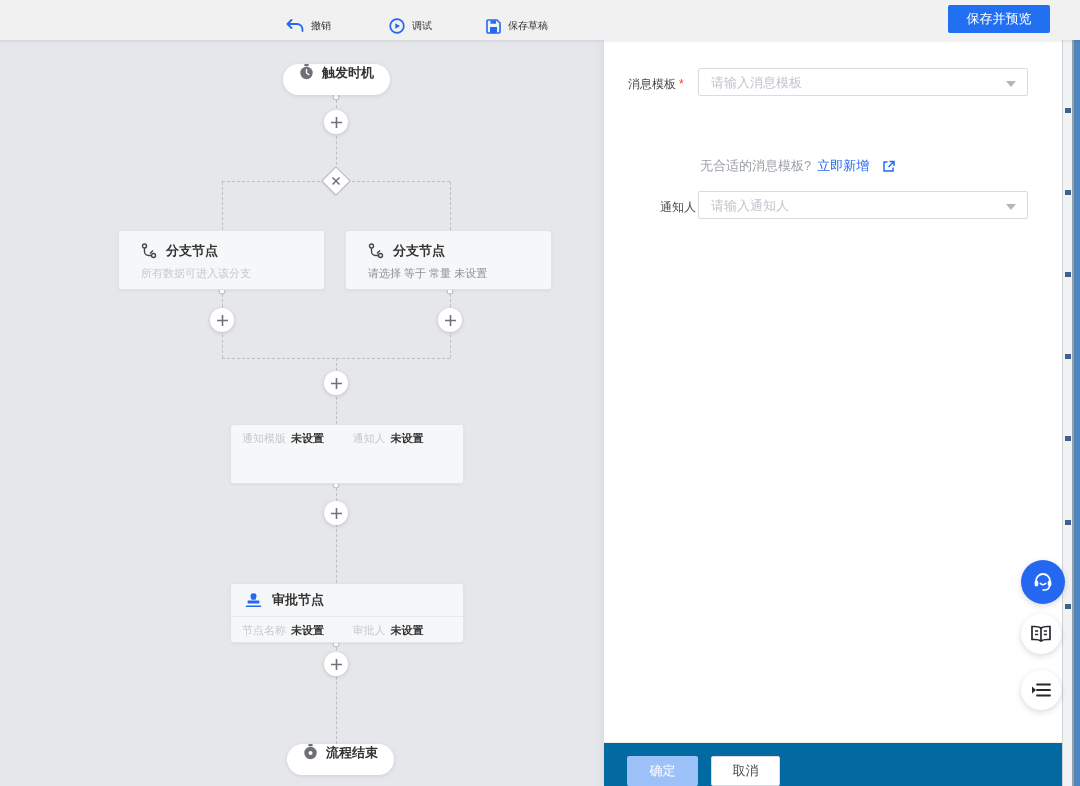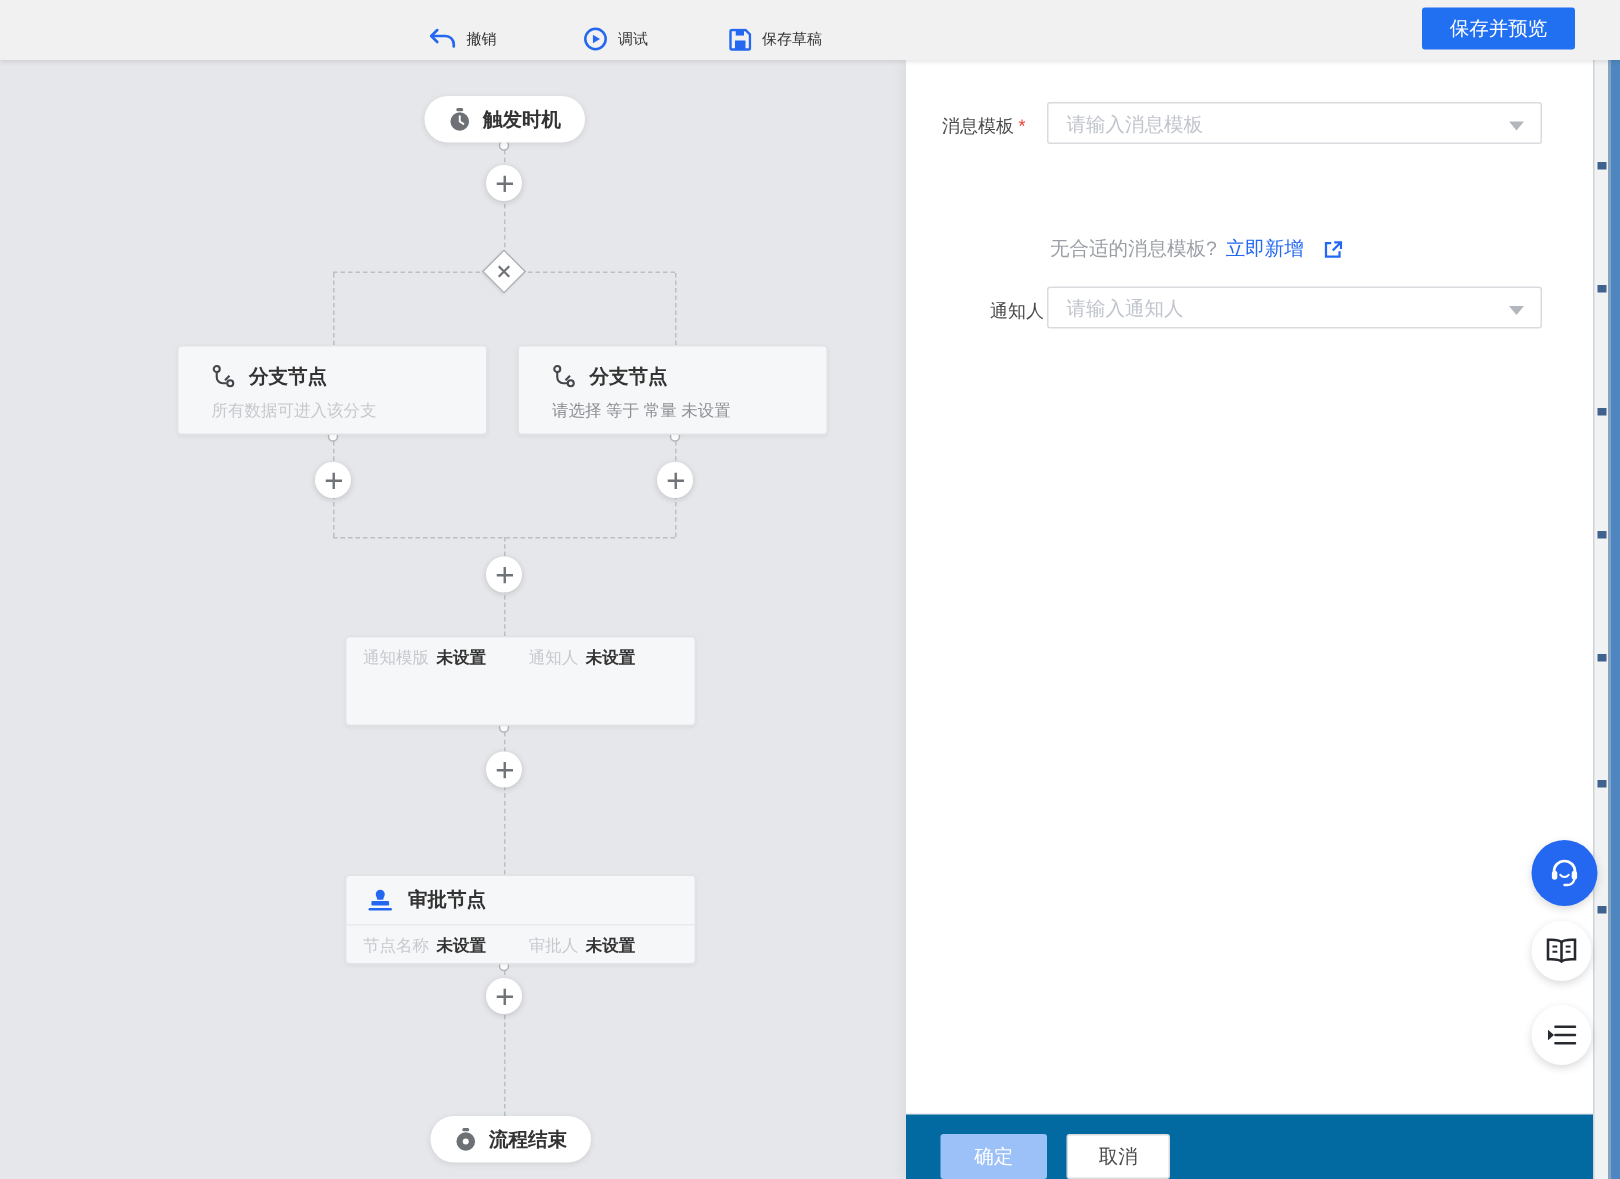--- a/index.html
+++ b/index.html
@@ -24,21 +24,21 @@
   .dot { position:absolute; width:7px; height:7px; border-radius:50%; background:#fff;
          border:1px solid #b2b5bb; transform:translate(-50%,-50%); }
   .plus { position:absolute; width:24px; height:24px; border-radius:50%; background:#fff;
           box-shadow:0 1px 4px rgba(0,0,0,.16); transform:translate(-50%,-50%); cursor:pointer;
           display:flex; align-items:center; justify-content:center; z-index:3; }
   .diamond { position:absolute; width:21px; height:21px; background:#fff; border:1px solid #aeb1b7;
              transform:translate(-50%,-50%) rotate(45deg); z-index:3; box-shadow:0 1px 2px rgba(0,0,0,.08); }
   .diamond .dx { position:absolute; inset:0; display:flex; align-items:center; justify-content:center;
                  transform:rotate(-45deg); }
   .pill { position:absolute; background:#fff; height:31px; border-radius:16px;
-          box-shadow:0 1px 4px rgba(0,0,0,.10); display:flex; align-items:center; gap:8px;
+          box-shadow:0 1px 4px rgba(0,0,0,.10); display:flex; gap:8px;
           padding:0 16px; cursor:pointer; z-index:2; }
   .pill .t { font-size:13px; font-weight:700; color:#333; white-space:nowrap; }
   .bcard { position:absolute; width:207px; height:60px; background:#f6f7f8; border:1px solid #e2e3e6;
            border-radius:3px; box-shadow:0 1px 3px rgba(0,0,0,.05); cursor:pointer; z-index:2; padding:11px 0 0 22px; }
   .bcard .row1 { display:flex; align-items:center; gap:9px; }
   .bcard .t { font-size:13px; font-weight:700; color:#333; }
   .bcard .sub { margin-top:6px; font-size:11px; }
   .ncard { position:absolute; width:234px; height:60px; background:#f6f7f8; border:1px solid #e2e3e6;
            border-radius:3px; box-shadow:0 1px 3px rgba(0,0,0,.05); cursor:pointer; z-index:2; }
   .ncard .head { height:33px; display:flex; align-items:center; gap:10px; padding-left:14px;

